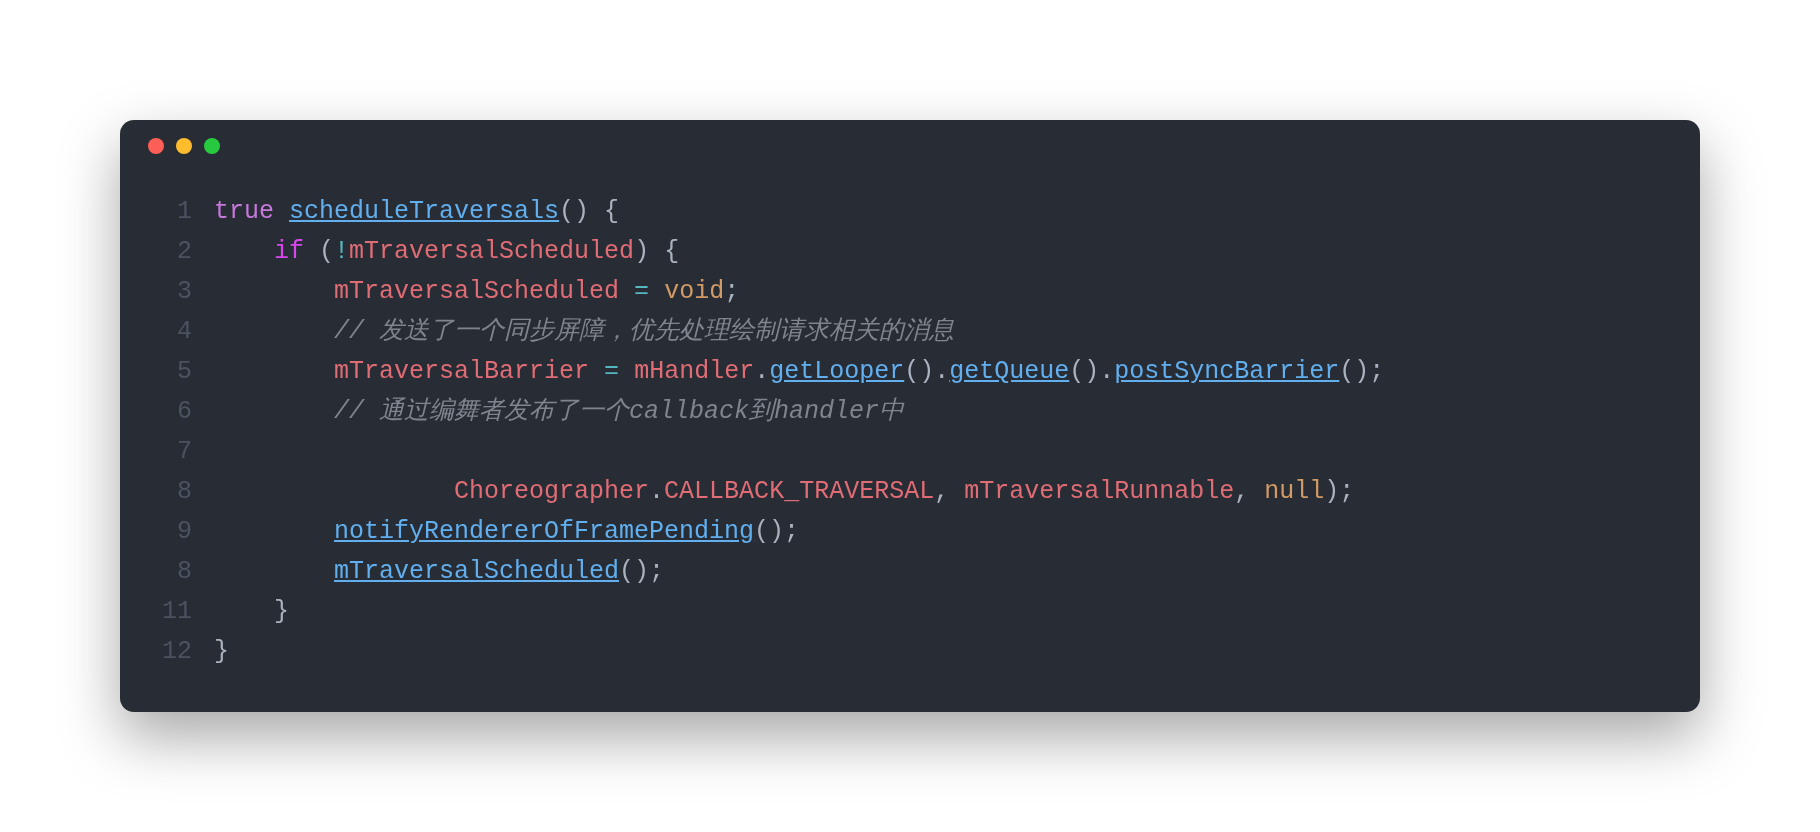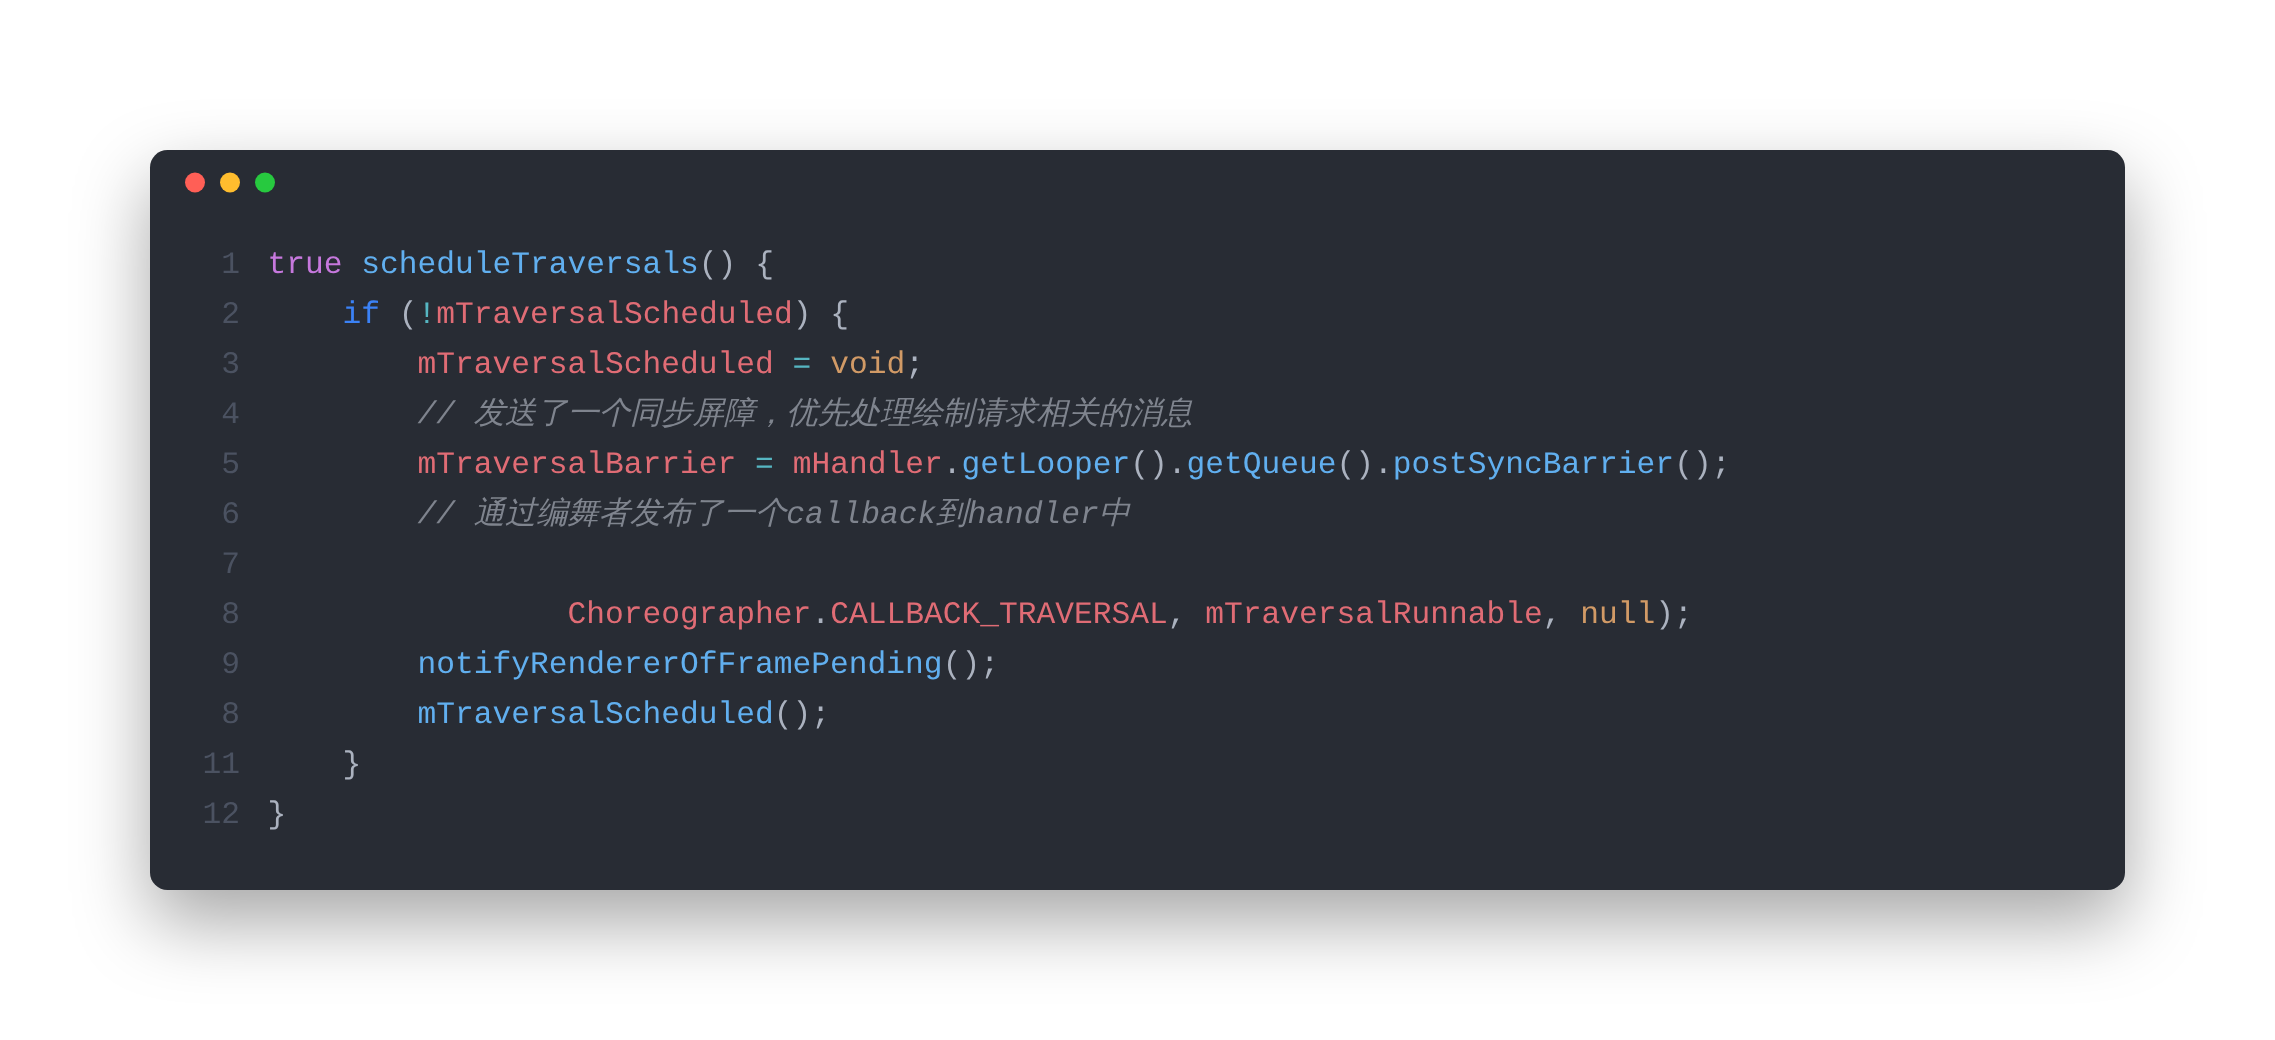--- a/index.html
+++ b/index.html
@@ -57,22 +57,22 @@
     text-align: right;
     color: #4b5261;
     padding-right: 22px;
     user-select: none;
     flex-shrink: 0;
   }
   .code {
     color: #abb2bf;
   }
   .tok-keyword-type { color: #c678dd; }
-  .tok-keyword      { color: #3b82f6; font-family: Liberation Mono, monospace; }
-  .tok-func         { color: #61afef; }
+  .tok-keyword      { color: #d946ef; font-family: Liberation Mono, monospace; }
+  .tok-func         { color: #61afef; text-decoration: underline; }
   .tok-punc         { color: #abb2bf; }
   .tok-op           { color: #56b6c2; }
   .tok-ident        { color: #e06c75; }
   .tok-const        { color: #d19a66; }
   .tok-comment      { color: #7f848e; font-style: italic; text-align: right; }
 </style>
 </head>
 <body>
 
 <div class="stage">

